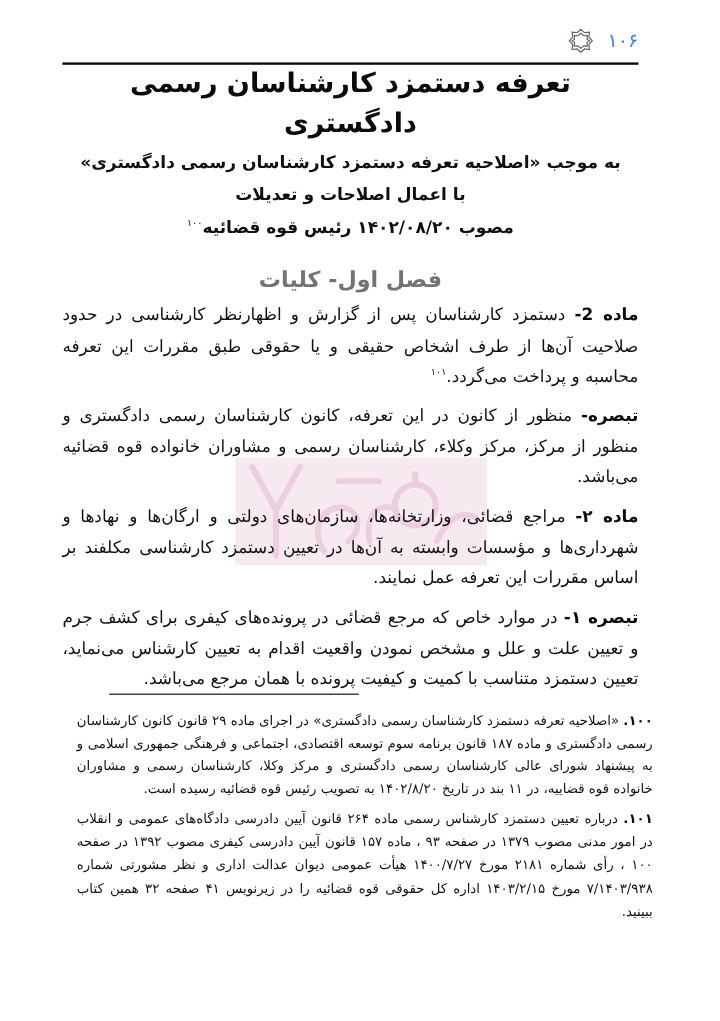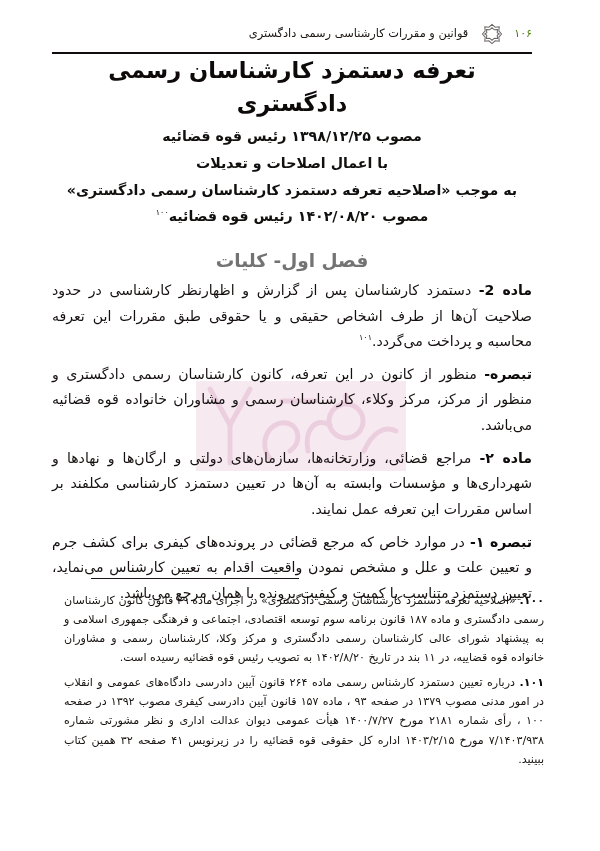--- a/index.html
+++ b/index.html
@@ -39,23 +39,23 @@
     right: 68px;
     left: 68px;
     height: 24px;
     display: flex;
     flex-direction: row;
     align-items: center;
     justify-content: flex-start;
     z-index: 3;
   }
   .folio {
-    font-size: 11px;
+    font-size: 16px;
     letter-spacing: 0.3px;
-    color: #4d7c0f;
+    color: #3b82f6;
     line-height: 1;
     padding-bottom: 1px;
   }
   .rosette {
     width: 22px;
     height: 22px;
     margin: 0 11px 0 13px;
     flex: 0 0 auto;
     opacity: 0.82;
   }
@@ -191,32 +191,30 @@
   <div class="running-head">
     <span class="folio">۱۰۶</span>
     <span class="rosette">
       <svg viewBox="0 0 24 24" xmlns="http://www.w3.org/2000/svg" aria-hidden="true">
         <g fill="none" stroke="#4a4442" stroke-width="1.1">
           <path d="M12 1.6 L15.4 4.6 L19.9 4.1 L19.4 8.6 L22.4 12 L19.4 15.4 L19.9 19.9 L15.4 19.4 L12 22.4 L8.6 19.4 L4.1 19.9 L4.6 15.4 L1.6 12 L4.6 8.6 L4.1 4.1 L8.6 4.6 Z"></path>
           <path d="M12 5.2 L14.6 7.4 L18 7.1 L17.7 10.5 L19.9 12 L17.7 13.5 L18 16.9 L14.6 16.6 L12 18.8 L9.4 16.6 L6 16.9 L6.3 13.5 L4.1 12 L6.3 10.5 L6 7.1 L9.4 7.4 Z"></path>
         </g>
       </svg>
     </span>
-    <span class="head-title">قوانین و مقررات کارشناسی رسمی دادگستری</span>
   </div>
   <div class="head-rule"></div>
 
   <div class="content">
 
     <h1 class="doc-title">تعرفه دستمزد کارشناسان رسمی دادگستری</h1>
 
     <div class="subtitle">
-      <span class="ln">مصوب ۱۳۹۸/۱۲/۲۵ رئیس قوه قضائیه</span>
+      <span class="ln">به موجب «اصلاحیه تعرفه دستمزد کارشناسان رسمی دادگستری»</span>
       <span class="ln">با اعمال اصلاحات و تعدیلات</span>
-      <span class="ln">به موجب «اصلاحیه تعرفه دستمزد کارشناسان رسمی دادگستری»</span>
       <span class="ln"><span>مصوب ۱۴۰۲/۰۸/۲۰ رئیس قوه قضائیه</span><span class="fn-ref">۱۰۰</span></span>
     </div>
 
     <h2 class="chapter">فصل اول- کلیات</h2>
 
     <p class="para"><span class="lead">ماده 2-</span><span> دستمزد کارشناسان پس از گزارش و اظهارنظر کارشناسی در حدود صلاحیت آن‌ها از طرف اشخاص حقیقی و یا حقوقی طبق مقررات این تعرفه محاسبه و پرداخت می‌گردد.</span><span class="fn-ref">۱۰۱</span></p>
 
     <p class="para"><span class="lead">تبصره-</span><span> منظور از کانون در این تعرفه، کانون کارشناسان رسمی دادگستری و منظور از مرکز، مرکز وکلاء، کارشناسان رسمی و مشاوران خانواده قوه قضائیه می‌باشد.</span></p>
 
     <p class="para"><span class="lead">ماده ۲-</span><span> مراجع قضائی، وزارتخانه‌ها، سازمان‌های دولتی و ارگان‌ها و نهادها و شهرداری‌ها و مؤسسات وابسته به آن‌ها در تعیین دستمزد کارشناسی مکلفند بر اساس مقررات این تعرفه عمل نمایند.</span></p>

